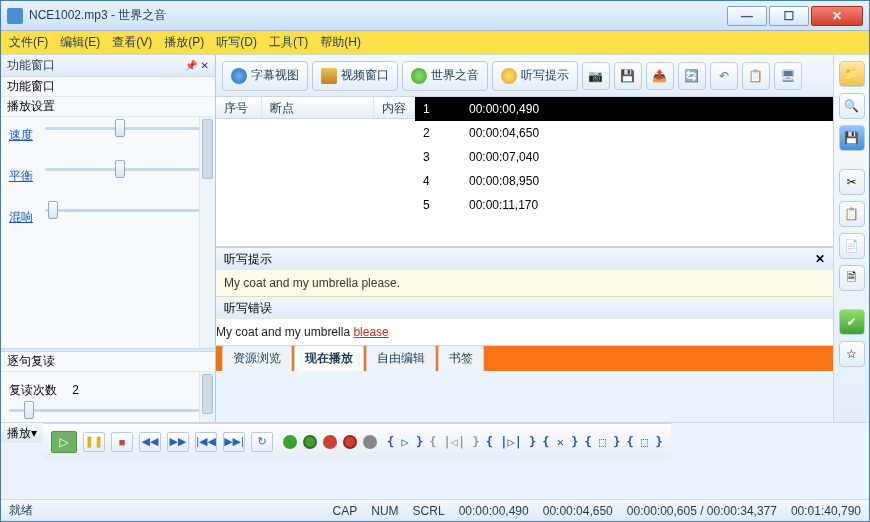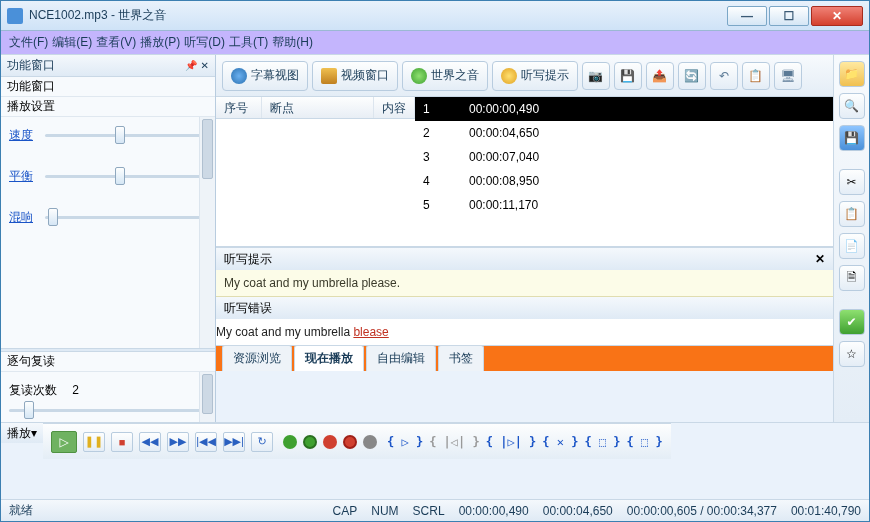--- a/index.html
+++ b/index.html
@@ -4,29 +4,29 @@
 <style>
 *{box-sizing:border-box;margin:0;padding:0;font-family:"Microsoft YaHei",Tahoma,sans-serif;font-size:12px}
 body{background:#fff;overflow:hidden}
 .window{width:870px;height:522px;border:1px solid #3c7fb1;display:flex;flex-direction:column;background:#eaf2fb}
 .titlebar{height:30px;background:linear-gradient(#e8f1fb,#cfe3f7);display:flex;align-items:center;padding:0 6px;border-bottom:1px solid #9bb8d3}
 .titlebar .icon{width:16px;height:16px;background:#4a90d9;border-radius:2px;margin-right:6px}
 .titlebar .title{flex:1;color:#1a3c58}
 .winbtns{display:flex;gap:2px}
 .winbtn{width:40px;height:20px;border:1px solid #7ba7c7;background:linear-gradient(#fdfefe,#d5e6f5);border-radius:2px;display:flex;align-items:center;justify-content:center;color:#3a5a75;font-weight:bold}
 .winbtn.close{width:52px;background:linear-gradient(#f08276,#d4402e);color:#fff;border-color:#a82c1e}
-.menubar{height:24px;display:flex;align-items:center;padding:0 8px;gap:4px;background:#c4b5fd;border-bottom:1px solid #c9d8e6}
+.menubar{height:24px;display:flex;align-items:center;padding:0 8px;gap:12px;background:#fde047;border-bottom:1px solid #c9d8e6}
 .menubar span{color:#1a3c58;cursor:default}
 .body{flex:1;display:flex;min-height:0}
 .leftcol{width:215px;border-right:1px solid #b8ccdf;display:flex;flex-direction:column;background:#f7fafd}
 .panelhdr{height:22px;background:linear-gradient(#f4f8fc,#dfeaf5);border-bottom:1px solid #c9d8e6;display:flex;align-items:center;padding:0 6px;font-weight:normal;color:#1a3c58}
 .panelhdr .pin{margin-left:auto;font-size:10px}
 .subhdr{height:20px;background:#f7fafd;border-bottom:1px solid #e0e8f0;padding:0 6px;display:flex;align-items:center}
 .playset{flex:1;padding:10px 8px;position:relative}
-.sliderrow{display:flex;align-items:center;margin-bottom:24px}
+.sliderrow{display:flex;align-items:flex-start;margin-bottom:24px}
 .sliderrow .lbl{width:36px;color:#1a54c7;text-decoration:underline;cursor:pointer}
 .slidertrack{flex:1;height:3px;background:#c9d8e6;border-radius:2px;position:relative;margin-right:6px}
 .sliderthumb{position:absolute;width:10px;height:18px;background:linear-gradient(#fdfefe,#d5e6f5);border:1px solid #8fa8bf;border-radius:2px;top:-8px}
 .vscroll{position:absolute;right:0;top:0;bottom:0;width:16px;background:#eef3f8;border-left:1px solid #dce5ee}
 .vscroll .vthumb{position:absolute;left:2px;right:2px;background:#cdd9e5;border:1px solid #b0c0d0;border-radius:2px}
 .sep{height:4px;background:#dfeaf5;border-top:1px solid #c9d8e6;border-bottom:1px solid #c9d8e6}
 .repeat{padding:10px 8px;position:relative}
 .repeat .lbl{display:inline-block;width:60px}
 .bpview{height:22px;background:linear-gradient(#f4f8fc,#dfeaf5);border-top:1px solid #c9d8e6;display:flex;align-items:center;padding:0 6px}
 .rightcol{flex:1;display:flex;min-height:0}

